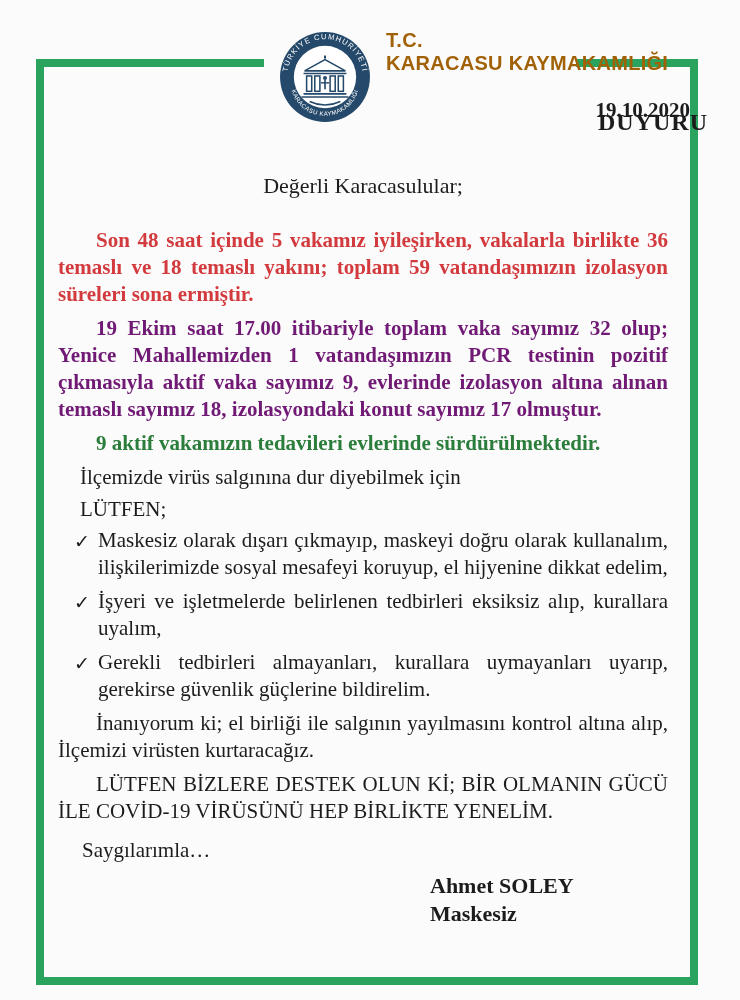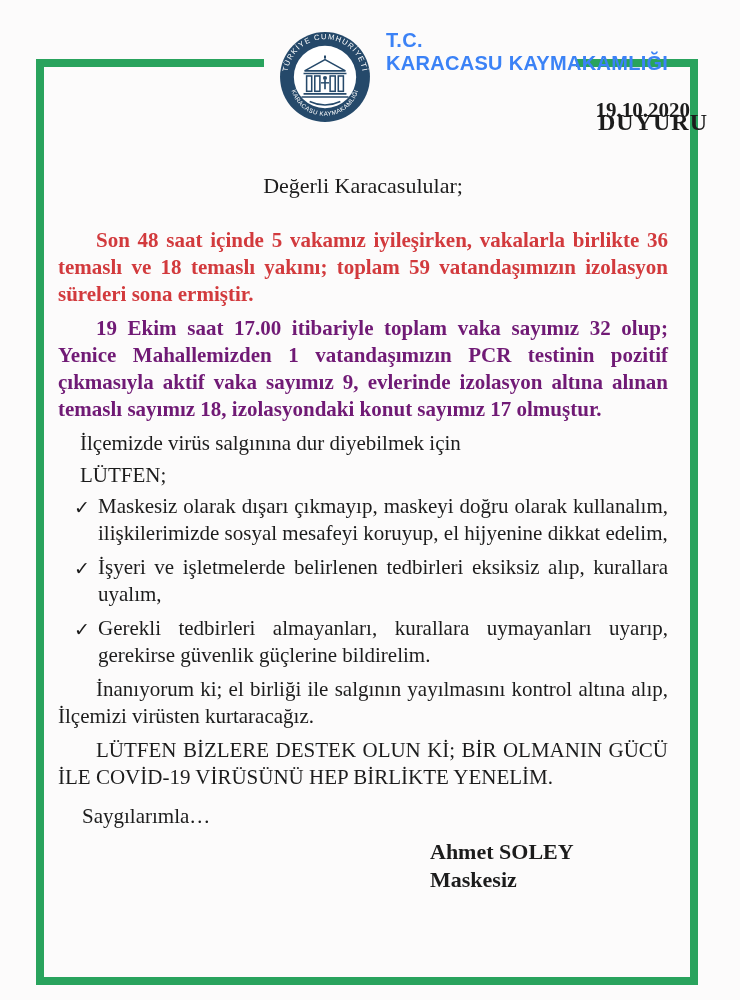--- a/index.html
+++ b/index.html
@@ -18,21 +18,21 @@
   
   .header-mask{
     position:absolute;left:264px;top:48px;width:312px;height:28px;
     background:#fcfbfb;z-index:2;
   }
   .letterhead{position:absolute;left:0;top:0;width:740px;z-index:3;}
   .seal{position:absolute;left:278px;top:30px;width:94px;height:94px;}
   .head-text{
     position:absolute;left:386px;top:29px;
     font-family:"Liberation Sans", sans-serif;
-    font-weight:bold;color:#3b82f6;line-height:23px;font-size:20px;
+    font-weight:bold;color:#a16207;line-height:23px;font-size:20px;
     letter-spacing:0.3px;white-space:nowrap;
   }
   .doc-date{
     position:absolute;top:98px;right:50px;z-index:3;
     font-weight:bold;font-size:21px;
   }
   .doc-title{
     position:absolute;top:109px;left:0;width:708px;z-index:3;
     text-align:right;font-weight:bold;font-size:24px;letter-spacing:1px;
   }
@@ -111,20 +111,21 @@
   <div class="doc-date">19.10.2020</div>
   <div class="doc-title">DUYURU</div>
 
   <div class="content">
     <p class="salutation">Değerli Karacasulular;</p>
 
     <p class="para red">Son 48 saat içinde 5 vakamız iyileşirken, vakalarla birlikte 36 temaslı ve 18 temaslı yakını; toplam 59 vatandaşımızın izolasyon süreleri sona ermiştir.</p>
 
     <p class="para blue">19 Ekim saat 17.00 itibariyle toplam vaka sayımız 32 olup; Yenice Mahallemizden 1 vatandaşımızın PCR testinin pozitif çıkmasıyla aktif vaka sayımız 9, evlerinde izolasyon altına alınan temaslı sayımız 18, izolasyondaki konut sayımız 17 olmuştur.</p>
 
+    <p class="para greenp">9 aktif vakamızın tedavileri evlerinde sürdürülmektedir.</p>
 
     <p class="line">İlçemizde virüs salgınına dur diyebilmek için</p>
     <p class="line line-lutfen">LÜTFEN;</p>
 
     <div class="bullet">
       <span class="check">✓</span>
       <span class="btxt">Maskesiz olarak dışarı çıkmayıp, maskeyi doğru olarak kullanalım, ilişkilerimizde sosyal mesafeyi koruyup, el hijyenine dikkat edelim,</span>
     </div>
     <div class="bullet">
       <span class="check">✓</span>

